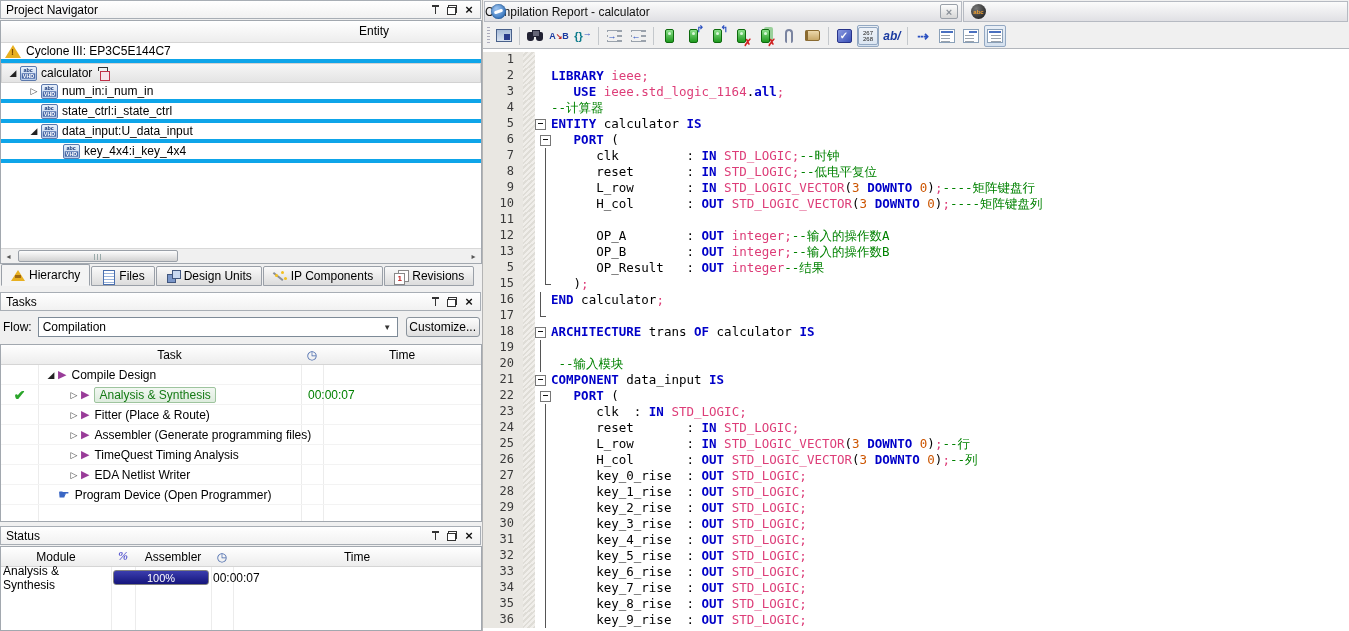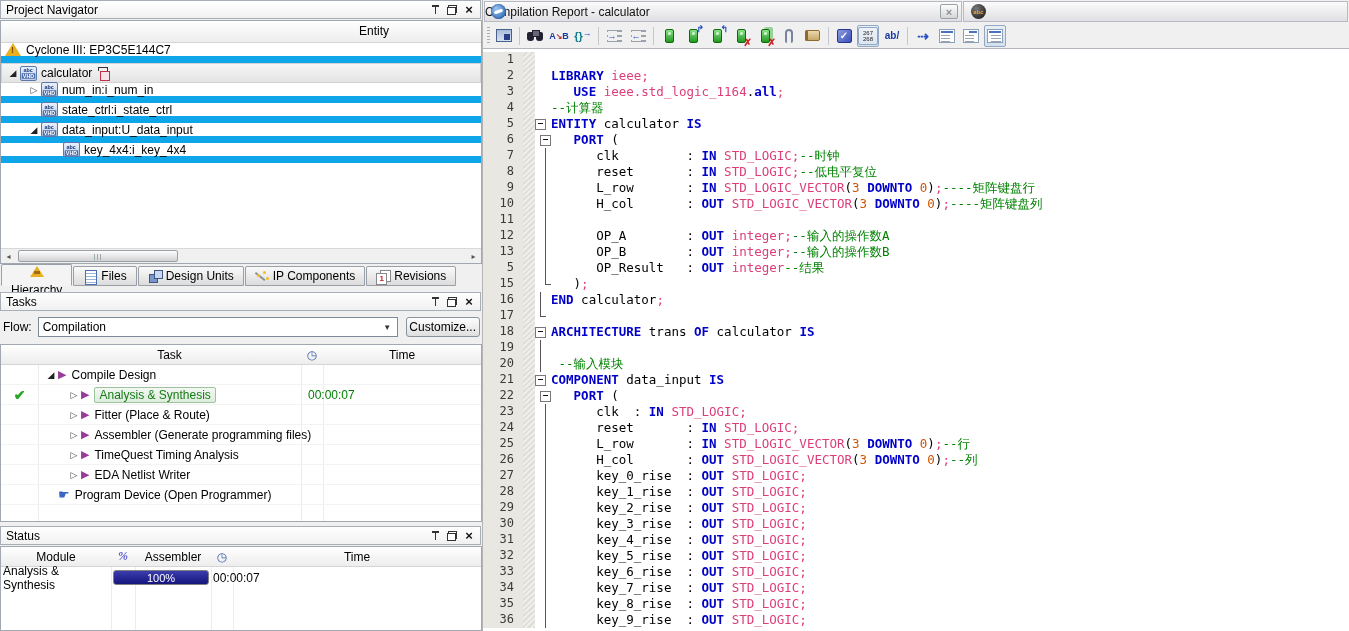--- a/index.html
+++ b/index.html
@@ -18,21 +18,21 @@
   .icon-restore::before{content:"";position:absolute;right:0;top:0;width:7px;height:6px;border:1px solid #333;background:#fff;}
   .icon-restore::after{content:"";position:absolute;left:0;bottom:0;width:7px;height:6px;border:1px solid #333;background:#fff;}
   .icon-x{font-size:13px;font-weight:bold;line-height:10px;color:#111;}
 
   
   #left{position:absolute;left:0;top:0;width:483px;height:631px;background:#f0f0f0;border-right:1px solid #b4b4b4;}
 
   #pn-body{position:absolute;left:0;top:20px;width:482px;height:244px;background:#fff;border:1px solid #a2a8af;}
   .grid-header{position:relative;height:22px;background:linear-gradient(#ffffff,#ededed);border-bottom:1px solid #d5d5d5;}
   #pn-entity{position:absolute;left:358px;top:3px;}
-  .trow{position:relative;display:flex;align-items:center;height:20px;border-bottom:7px solid #0ea5e9;white-space:nowrap;}
+  .trow{position:relative;display:flex;align-items:center;height:20px;border-bottom:4px solid #0ea5e9;white-space:nowrap;}
   .trow.sel{background:linear-gradient(#f6f6f6,#e4e4e4);border:1px solid #d2d2d2;}
   .exp{flex:0 0 14px;text-align:center;font-size:9px;color:#444;}
   .exp.open{color:#222;}
   .tlabel{margin-left:4px;}
   .ticon{flex:0 0 17px;height:15px;position:relative;}
   .vhd-file-icon{border:1px solid #5b79ad;background:linear-gradient(#e8f0fb,#bcd0ec);border-radius:2px;display:flex;flex-direction:column;align-items:center;justify-content:center;overflow:hidden;}
   .vhd-file-icon i{font-style:normal;font-size:6px;line-height:6px;color:#1c3a78;font-weight:bold;transform:scale(.9);}
   .vhd-file-icon i.b{color:#fff;background:#4a6aa8;width:100%;text-align:center;}
   .device-warning-icon{width:16px;}
   .device-warning-icon::before{content:"";position:absolute;left:0;top:1px;width:0;height:0;
@@ -47,21 +47,21 @@
   .sb-btn{width:15px;height:14px;display:flex;align-items:center;justify-content:center;font-size:8px;color:#555;}
   .sb-track{position:relative;flex:1;height:14px;}
   .sb-thumb{position:absolute;left:2px;top:1px;width:160px;height:12px;background:linear-gradient(#fdfdfd,#d2d2d2);border:1px solid #9aa0a8;border-radius:2px;}
   .sb-thumb::after{content:"";position:absolute;left:50%;top:3px;width:8px;height:6px;margin-left:-4px;
      background:repeating-linear-gradient(90deg,#9aa 0 1px,transparent 1px 3px);}
 
   
   #nav-tabs{position:absolute;left:0;top:264px;width:482px;height:22px;display:flex;align-items:flex-end;padding-left:1px;}
   .ntab{display:flex;align-items:center;gap:4px;height:20px;padding:0 9px;border:1px solid #9aa0a8;border-bottom:1px solid #9aa0a8;
      background:linear-gradient(#fafafa,#dcdcdc);margin-right:1px;border-radius:2px 2px 0 0;font-size:12px;white-space:nowrap;}
-  .ntab.active{background:#f4f4f4;height:22px;border-bottom-color:#f4f4f4;flex-direction:column;}
+  .ntab.active{background:#f4f4f4;height:22px;border-bottom-color:#f4f4f4;}
   .tabicon{position:relative;width:14px;height:13px;flex:0 0 14px;}
   .icon-hierarchy-icon::before{content:"";position:absolute;left:0;top:1px;width:0;height:0;border-left:7px solid transparent;border-right:7px solid transparent;border-bottom:11px solid #e8b020;}
   .icon-hierarchy-icon::after{content:"";position:absolute;left:4px;top:6px;width:6px;height:3px;background:#a06a10;}
   .icon-files-icon::before{content:"";position:absolute;left:2px;top:0;width:10px;height:13px;border:1px solid #4a6fae;background:
      repeating-linear-gradient(#fff 0 2px,#9ab4dc 2px 3px);}
   .icon-design-units-icon::before{content:"";position:absolute;left:1px;top:4px;width:7px;height:7px;background:#7a96c8;border:1px solid #40567e;}
   .icon-design-units-icon::after{content:"";position:absolute;left:6px;top:0;width:7px;height:7px;background:#c8d8f0;border:1px solid #40567e;}
   .icon-ip-components-icon::before{content:"";position:absolute;left:1px;top:2px;width:12px;height:2px;background:#8a8f96;transform:rotate(38deg);transform-origin:left top;}
   .icon-ip-components-icon::after{content:"";position:absolute;left:8px;top:1px;width:3px;height:3px;background:#f2c020;border-radius:50%;
      box-shadow:3px 6px 0 #f2c020,-6px 3px 0 #f2c020;}
@@ -141,21 +141,21 @@
   .ov{position:absolute;font-size:9px;font-weight:bold;line-height:9px;}
   .ov.arr{color:#2a50c0;right:0;top:0;}
   .ov.redx{color:#d02020;right:0;bottom:0;font-size:10px;}
   .bm2{box-shadow:3px -2px 0 #9ad09a;}
   .i-clip{width:8px;height:14px;border:2px solid #7a84a0;border-radius:4px 4px 2px 2px;border-bottom:none;}
   .i-scroll{position:relative;width:14px;height:11px;background:linear-gradient(#ecd8ac,#c8a868);border:1px solid #8a6a30;border-radius:2px;}
   .i-scroll::after{content:"";position:absolute;left:-2px;top:-1px;width:3px;height:11px;background:#8a6a30;border-radius:2px;}
   .i-spell{width:15px;height:14px;background:linear-gradient(135deg,#8a9ae0,#3a50b8);border:1px solid #28348a;border-radius:2px;color:#fff;font-size:10px;font-weight:bold;display:flex;align-items:center;justify-content:center;}
   .i-lnum{width:20px;height:18px;border:1px solid #93a8c2;border-radius:2px;background:linear-gradient(#eef2f8,#dce6f2);display:flex;flex-direction:column;align-items:center;justify-content:center;}
   .i-lnum span{font-size:6px;line-height:6px;color:#222;}
-  .i-wrap{font-size:10px;font-weight:bold;color:#1a3aa0;}
+  .i-wrap{font-size:12px;font-weight:bold;color:#1a3aa0;font-style:italic;}
   .i-goto{color:#2a50c0;font-size:14px;font-weight:bold;}
   .i-block{position:relative;width:16px;height:14px;border:1px solid #8aa0b8;background:#fff;}
   .i-block::before{content:"";position:absolute;left:1px;right:1px;top:1px;height:2px;background:#4a70c0;}
   .i-block::after{content:"";position:absolute;left:1px;top:5px;width:9px;height:7px;
      background:repeating-linear-gradient(#9aa2ac 0 1px,transparent 1px 3px);}
   .i-block.v2::before{left:5px;}
   .i-block.v3::after{left:3px;width:10px;}
 
   
   #editor{position:absolute;left:0;top:49px;width:866px;height:582px;background:#fff;overflow:hidden;padding-top:3px;}

